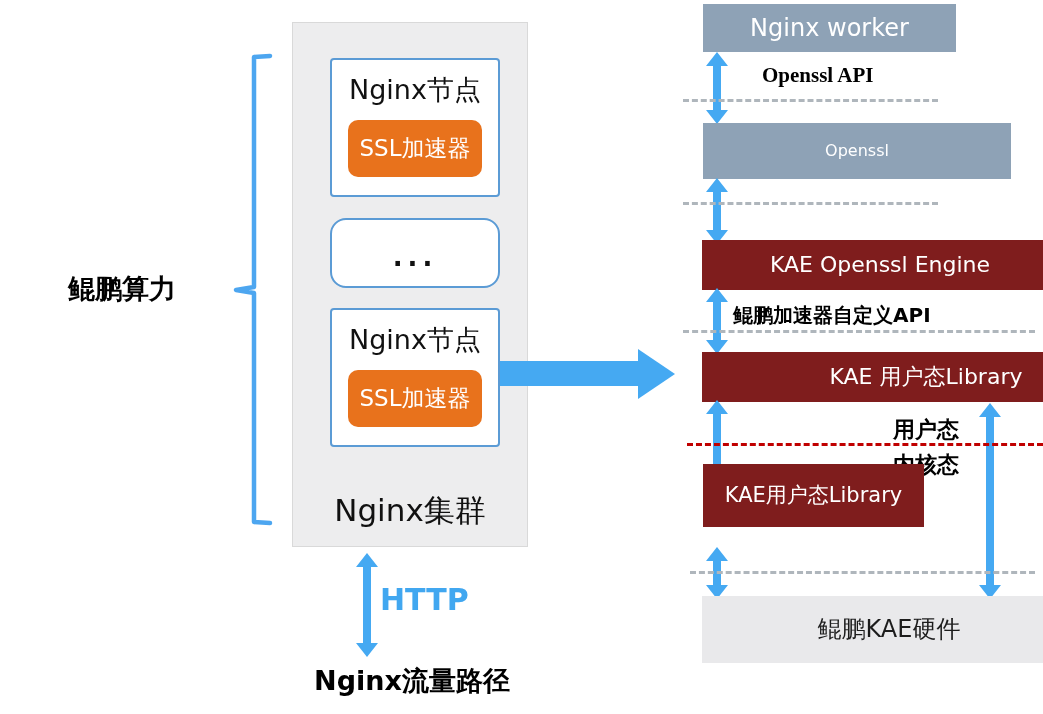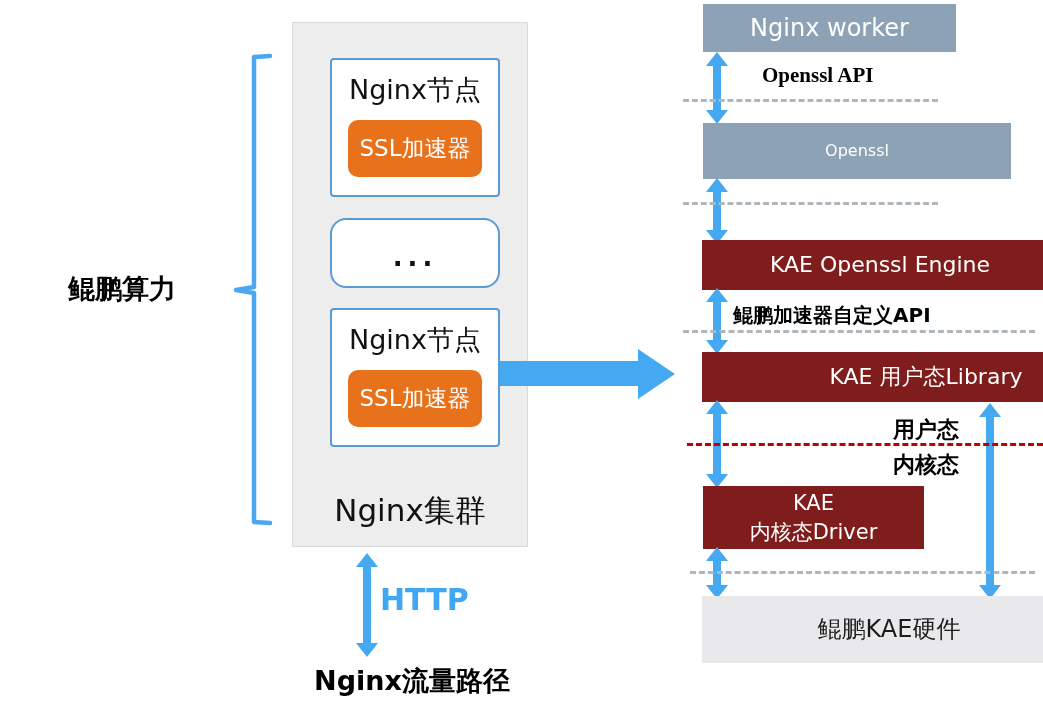--- a/index.html
+++ b/index.html
@@ -112,23 +112,23 @@
       <span class="shaft"></span>
     </div>
   <div class="va" style="left:979px;top:403px;height:196px;">
       <span class="shaft"></span>
     </div>
 
   <div class="lbl modeL" style="left:893px;top:415px;">用户态</div>
   <div class="dash red" style="left:687px;top:443px;width:356px;"></div>
   <div class="lbl modeL" style="left:893px;top:450px;">内核态</div>
 
-  <div class="box blue" style="left:686px;top:486px;width:221px;height:63px;font-size:21px;flex-direction:column;">
+  <div class="box blue" style="left:686px;top:464px;width:221px;height:63px;font-size:21px;flex-direction:row;">
     <span>KAE</span>
-    <span>内核态Driver</span>
+    <span>用户态Library</span>
   </div>
 
   <div class="va" style="left:706px;top:547px;height:52px;">
       <span class="shaft"></span>
     </div>
   <div class="dash" style="left:690px;top:571px;width:345px;"></div>
 
   <div class="box hw" style="left:685px;top:596px;width:356px;height:67px;font-size:24px;padding-left:9px;">鲲鹏KAE硬件</div>
 
 </div>

